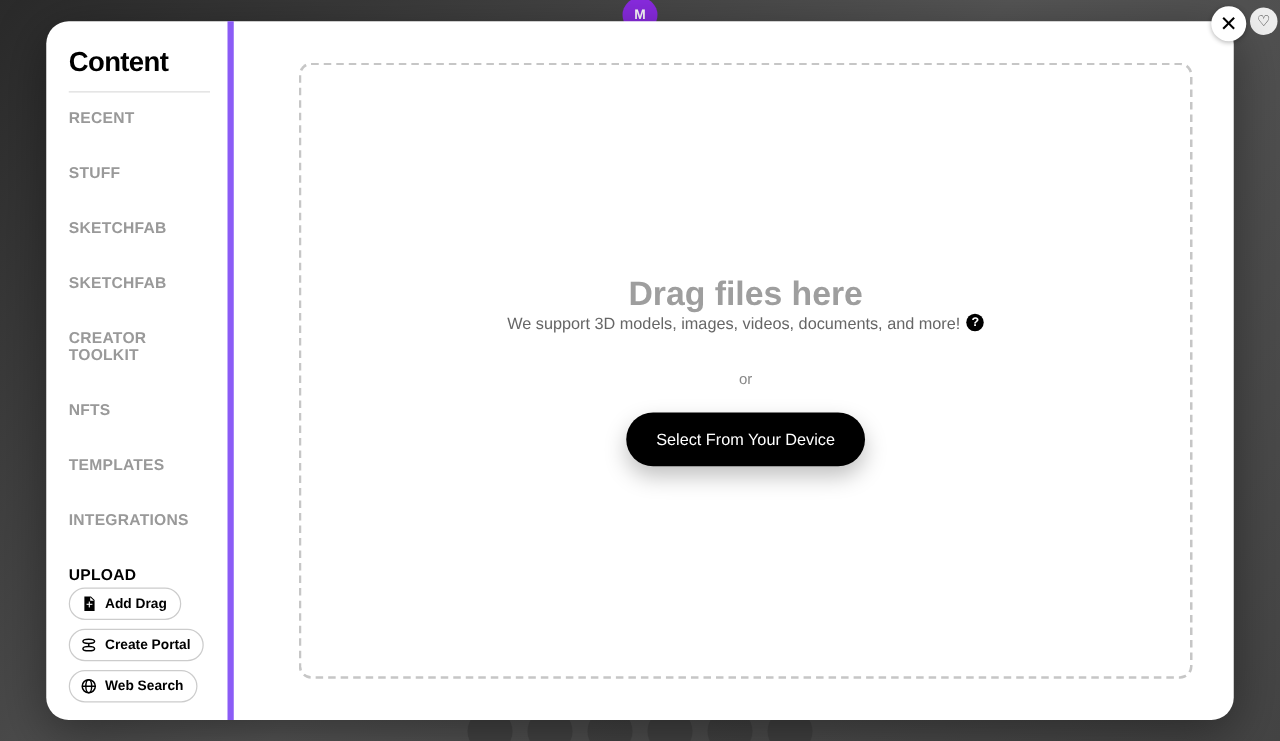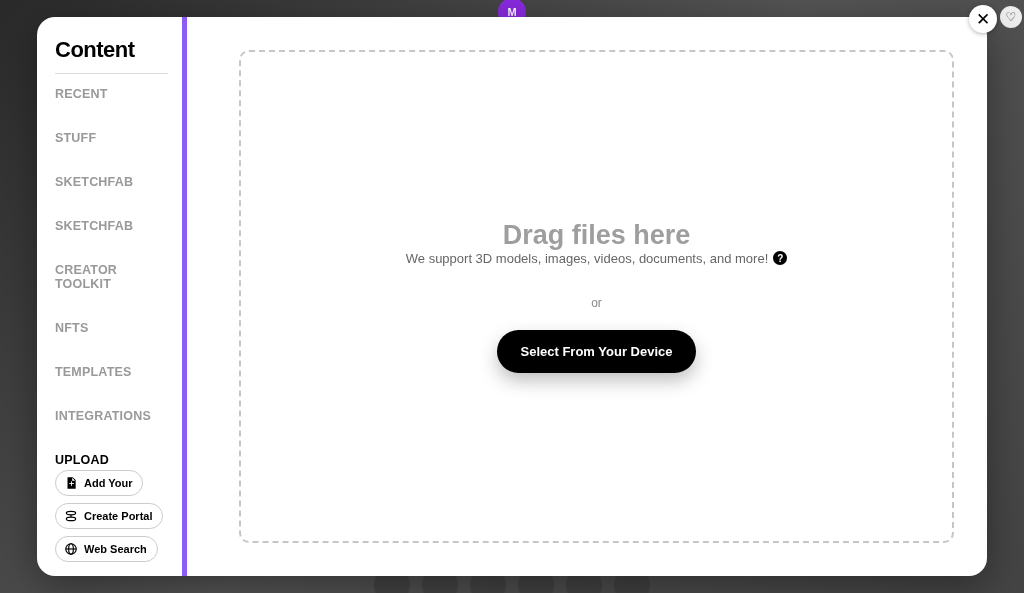--- a/index.html
+++ b/index.html
@@ -18,21 +18,21 @@
     .spacer{flex:1}
     .bottom-actions{display:flex;flex-direction:column;gap:7px}
     .pill{display:inline-flex;align-items:center;gap:6px;padding:5px 10px 5px 8px;border:1px solid #ccc;border-radius:999px;font-size:11px;font-weight:600;color:#000;cursor:pointer;background:#fff;white-space:nowrap;width:fit-content}
     .pill-icon{display:inline-flex;width:14px;height:14px;align-items:center;justify-content:center}
     .main{flex:1;padding:33px 33px 33px 52px}
     .dropzone{width:100%;height:100%;border:2px dashed #c6c6c6;border-radius:10px;display:flex;flex-direction:column;align-items:center;justify-content:center;text-align:center}
     .dz-head{font-size:27px;font-weight:700;color:#9e9e9e;margin-bottom:0}
     .dz-sub{font-size:13px;color:#666;display:inline-flex;align-items:flex-start;gap:5px}
     .info-dot{display:inline-flex;width:14px;height:14px;border-radius:50%;background:#000;color:#fff;font-size:10px;align-items:center;justify-content:center;font-weight:700}
     .dz-or{font-size:12px;color:#888;margin:30px 0 20px}
-    .select-btn{background:#000;color:#fff;border:none;border-radius:999px;padding:14px 24px;font-size:13px;font-weight:700;cursor:pointer;box-shadow:0 8px 18px rgba(0,0,0,.25)}
+    .select-btn{background:#000;color:#fff;border:none;border-radius:999px;padding:14px 24px;font-size:13px;font-weight:400;cursor:pointer;box-shadow:0 8px 18px rgba(0,0,0,.25)}
     .bottom-bg{position:absolute;bottom:-8px;left:0;right:0;height:32px;display:flex;justify-content:center;gap:12px;align-items:center;z-index:0}
     .round-bg{width:36px;height:36px;border-radius:50%;background:rgba(60,60,60,.6)}
   </style>
 </head>
 <body>
 
 <div class="backdrop"></div>
 <div class="avatar-bg">M</div>
 <div class="heart-bg">
   <span>♡</span>
@@ -69,21 +69,21 @@
     <div class="spacer"></div>
     <div class="bottom-actions">
       <button class="pill">
         <span class="pill-icon">
           <svg viewBox="0 0 24 24" width="14" height="14" fill="#000">
               <path d="M6 2h9l5 5v15H6zM14 3v5h5" fill="#000"></path>
               <rect x="9" y="12" width="8" height="1.5" fill="#fff"></rect>
               <rect x="12" y="9" width="1.5" height="8" fill="#fff"></rect>
             </svg>
         </span>
-        <span>Add Your</span>
+        <span>Add Drag</span>
       </button>
       <button class="pill">
         <span class="pill-icon">
           <svg viewBox="0 0 24 24" width="14" height="14" fill="none" stroke="#000" stroke-width="2">
               <ellipse cx="12" cy="7" rx="8" ry="3"></ellipse>
               <ellipse cx="12" cy="17" rx="8" ry="3"></ellipse>
               <line x1="12" y1="10" x2="12" y2="14"></line>
             </svg>
         </span>
         <span>Create Portal</span>

